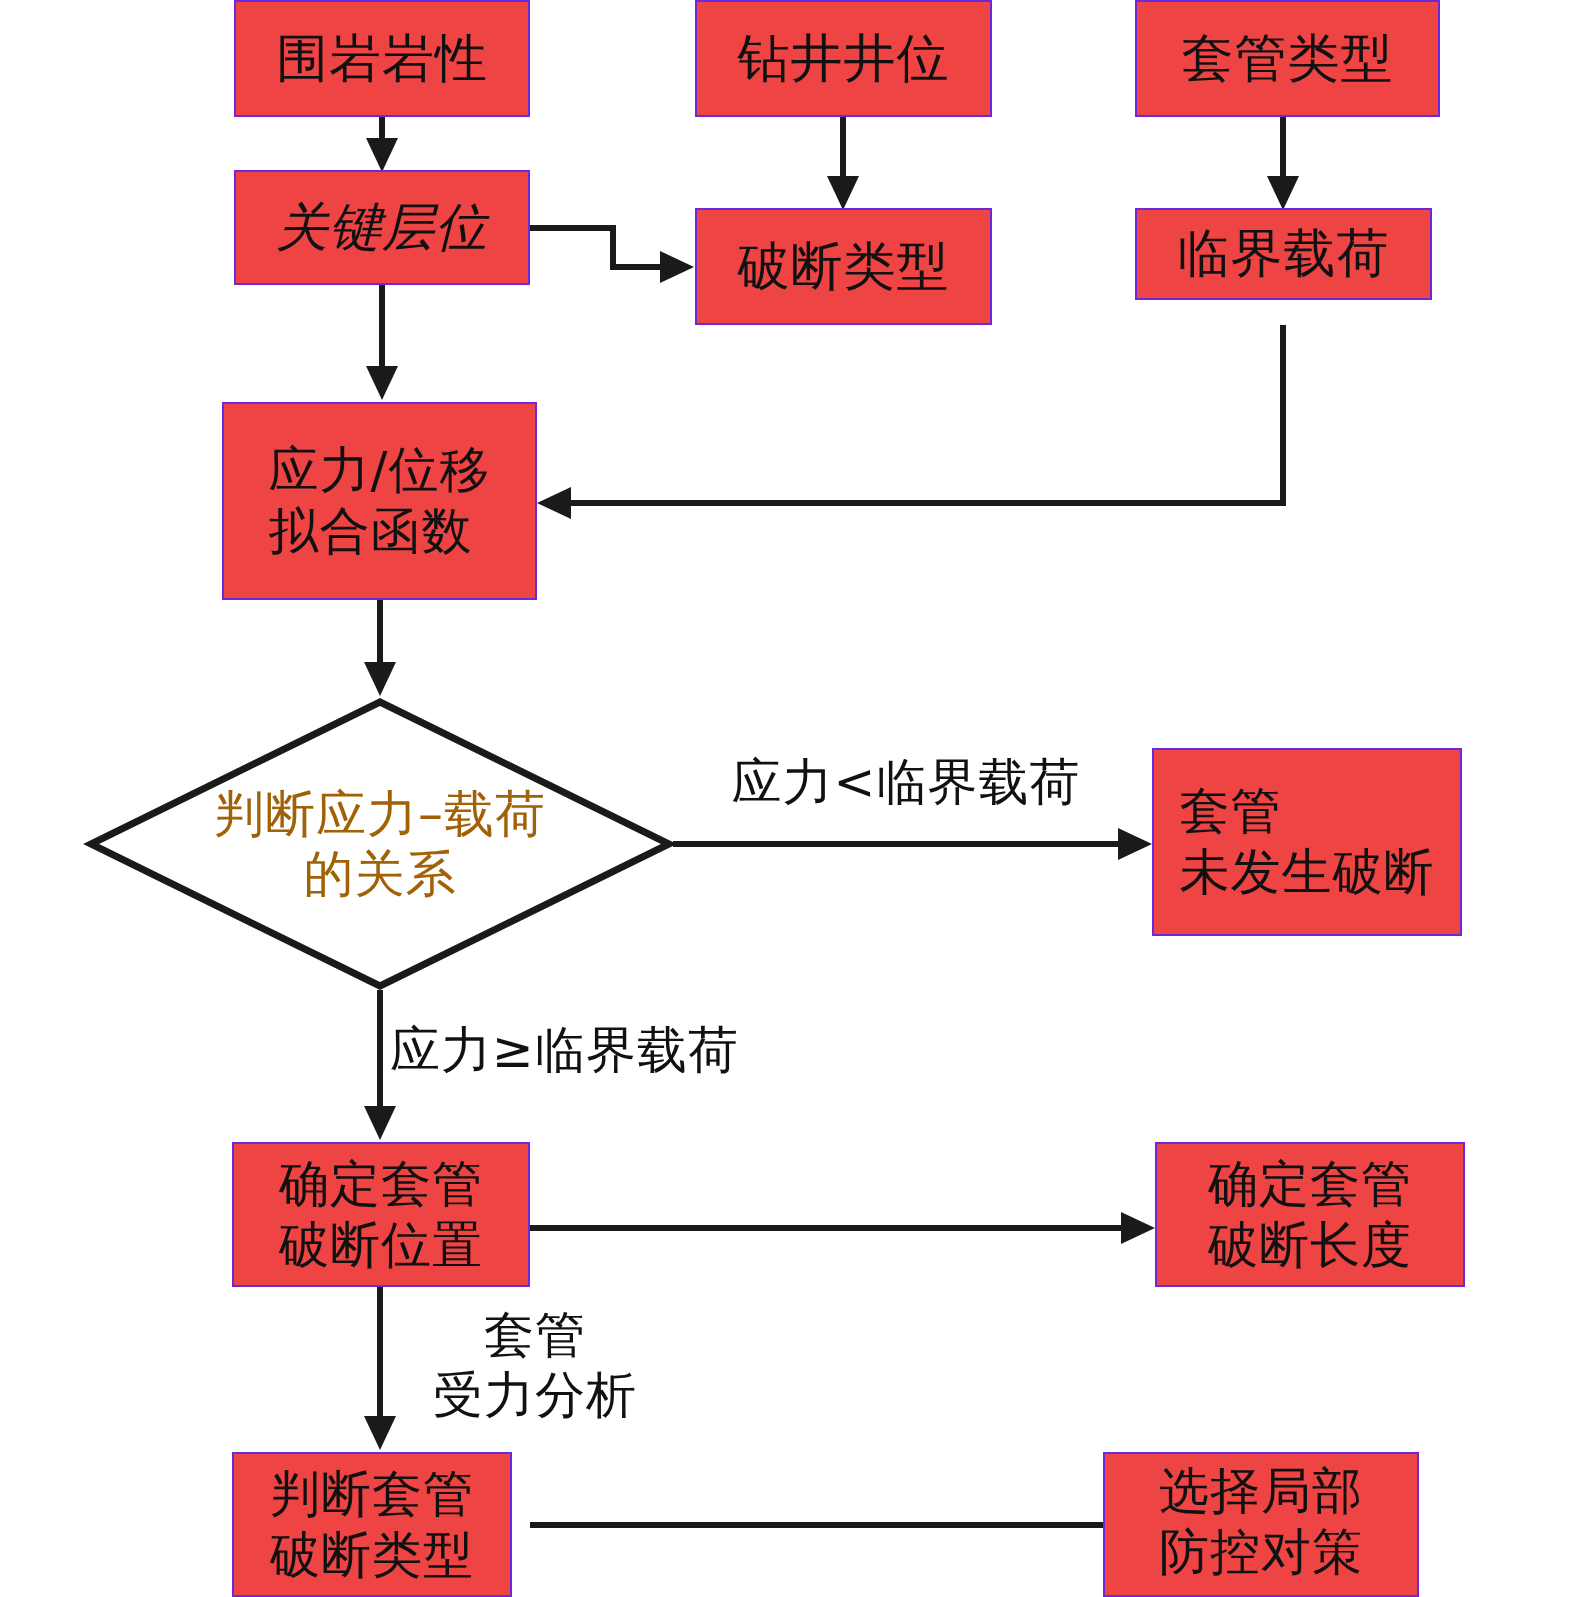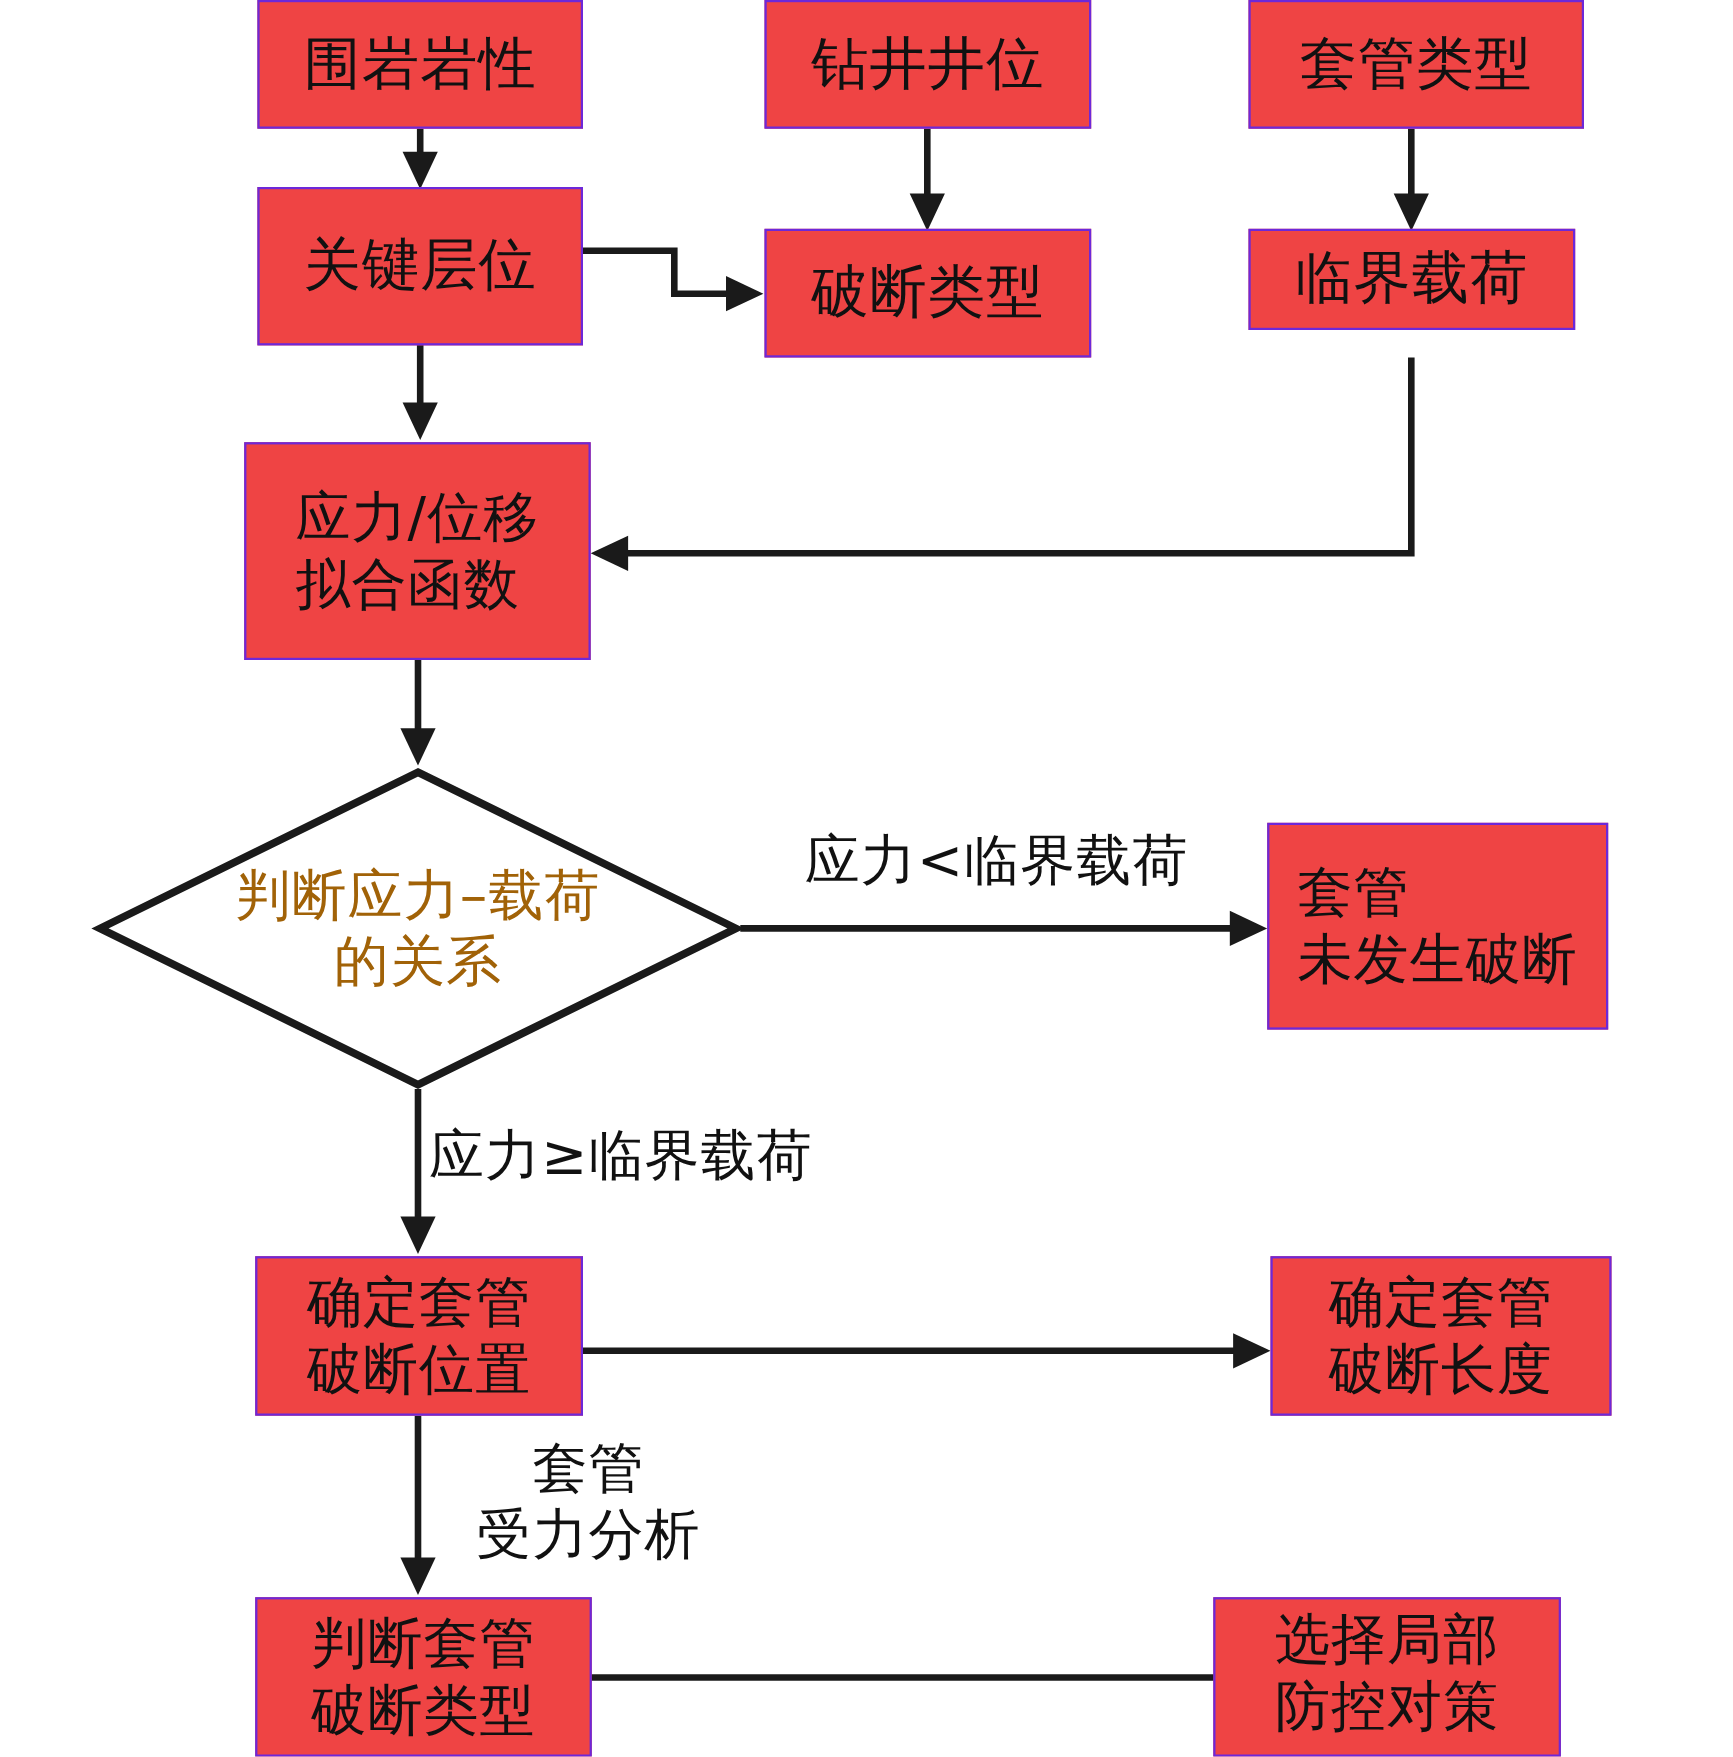--- a/index.html
+++ b/index.html
@@ -151,21 +151,21 @@
       <polygon points="1155,1525 1121,1509 1121,1541"></polygon>
     </g>
   </svg>
 
   <div class="node" style="left:234px; top:0px; width:296px; height:117px;">围岩岩性</div>
 
   <div class="node" style="left:695px; top:0px; width:297px; height:117px;">钻井井位</div>
 
   <div class="node" style="left:1135px; top:0px; width:305px; height:117px;">套管类型</div>
 
-  <div class="node" style="left:234px; top:170px; width:296px; height:144px;">关键层位</div>
+  <div class="node" style="left:234px; top:170px; width:296px; height:115px;font-style:italic;">关键层位</div>
 
   <div class="node" style="left:695px; top:208px; width:297px; height:117px;">破断类型</div>
 
   <div class="node" style="left:1135px; top:208px; width:297px; height:92px;">临界载荷</div>
 
   <div class="node two-line" style="left:222px; top:402px; width:315px; height:198px;">应力/位移
 拟合函数</div>
 
   <div class="diamond-wrap" style="left:87px; top:698px; width:586px; height:292px;">
     <svg width="586" height="292" viewBox="0 0 586 292">
@@ -177,21 +177,21 @@
 
   <div class="node two-line" style="left:1152px; top:748px; width:310px; height:188px;">套管
 未发生破断</div>
 
   <div class="node two-line" style="left:232px; top:1142px; width:298px; height:145px;">确定套管
 破断位置</div>
 
   <div class="node two-line" style="left:1155px; top:1142px; width:310px; height:145px;">确定套管
 破断长度</div>
 
-  <div class="node two-line" style="left:232px; top:1452px; width:306px; height:145px;">判断套管
+  <div class="node two-line" style="left:232px; top:1452px; width:280px; height:145px;">判断套管
 破断类型</div>
 
   <div class="node two-line" style="left:1103px; top:1452px; width:316px; height:145px;font-family:Liberation Mono, monospace;">选择局部
 防控对策</div>
 
   <div class="edge-label" style="left:706px; top:752px; width:400px;">应力&lt;临界载荷</div>
 
   <div class="edge-label" style="left:390px; top:1020px; width:400px; text-align:left;">应力≥临界载荷</div>
 
 

